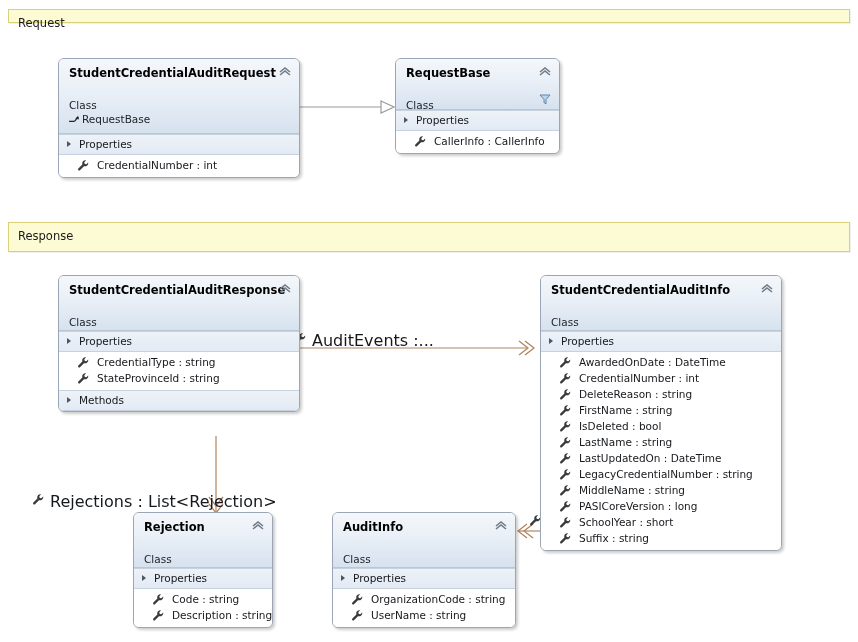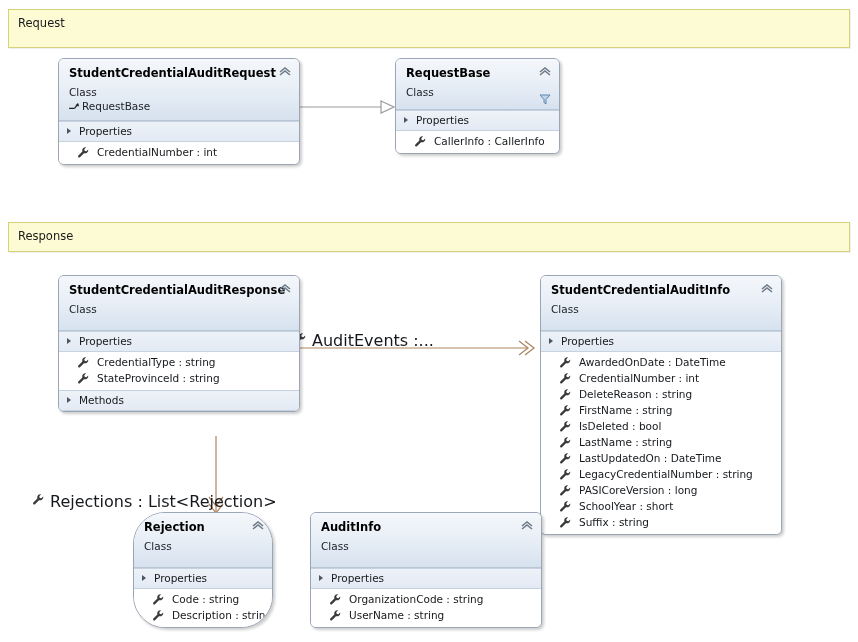--- a/index.html
+++ b/index.html
@@ -50,21 +50,21 @@
     font-size: 11.5px;
     font-weight: bold;
     color: #000000;
     line-height: 14px;
     white-space: nowrap;
   }
   .cls-stereotype {
     font-size: 10.5px;
     color: #20242a;
     line-height: 14px;
-    margin-top: 5px;
+    margin-top: 18px;
   }
   .cls-base {
     font-size: 10.5px;
     color: #20242a;
     line-height: 15px;
     margin-top: 0px;
     padding-left: 13px;
     position: relative;
     white-space: nowrap;
   }
@@ -124,21 +124,21 @@
     color: #15181c;
     white-space: nowrap;
   }
   .edge-label .mi { position: absolute; left: -18px; top: 1px; width: 13px; height: 13px; }
 </style>
 </head>
 <body>
 
 <div id="canvas">
 
-  <div class="band" style="left:8px; top:9px; width:842px; height:39px;">
+  <div class="band" style="left:8px; top:9px; width:842px; height:14px;">
     <span class="band-label">Request</span>
   </div>
 
   <div class="band" style="left:8px; top:222px; width:842px; height:30px;">
     <span class="band-label">Response</span>
   </div>
 
   <svg class="conn" style="left:0; top:0; width:858px; height:642px;" viewBox="0 0 858 642">
 
     <line x1="300" y1="107" x2="381" y2="107" stroke="#9a9a9a" stroke-width="1.2"></line>
@@ -301,31 +301,34 @@
             <path d="M11.2 1.6a4 4 0 0 0-4.6 5.2L1.7 11.7a1.4 1.4 0 0 0 2 2l4.9-4.9a4 4 0 0 0 5.2-4.6l-2.3 2.3-2-.5-.5-2z" fill="#3a3a3a"></path>
           </svg><span>LastName : string</span></div>
         <div class="member"><svg class="mi" viewBox="0 0 16 16">
             <path d="M11.2 1.6a4 4 0 0 0-4.6 5.2L1.7 11.7a1.4 1.4 0 0 0 2 2l4.9-4.9a4 4 0 0 0 5.2-4.6l-2.3 2.3-2-.5-.5-2z" fill="#3a3a3a"></path>
           </svg><span>LastUpdatedOn : DateTime</span></div>
         <div class="member"><svg class="mi" viewBox="0 0 16 16">
             <path d="M11.2 1.6a4 4 0 0 0-4.6 5.2L1.7 11.7a1.4 1.4 0 0 0 2 2l4.9-4.9a4 4 0 0 0 5.2-4.6l-2.3 2.3-2-.5-.5-2z" fill="#3a3a3a"></path>
           </svg><span>LegacyCredentialNumber : string</span></div>
         <div class="member"><svg class="mi" viewBox="0 0 16 16">
             <path d="M11.2 1.6a4 4 0 0 0-4.6 5.2L1.7 11.7a1.4 1.4 0 0 0 2 2l4.9-4.9a4 4 0 0 0 5.2-4.6l-2.3 2.3-2-.5-.5-2z" fill="#3a3a3a"></path>
+          </svg><span>MiddleName : string</span></div>
+        <div class="member"><svg class="mi" viewBox="0 0 16 16">
+            <path d="M11.2 1.6a4 4 0 0 0-4.6 5.2L1.7 11.7a1.4 1.4 0 0 0 2 2l4.9-4.9a4 4 0 0 0 5.2-4.6l-2.3 2.3-2-.5-.5-2z" fill="#3a3a3a"></path>
           </svg><span>PASICoreVersion : long</span></div>
         <div class="member"><svg class="mi" viewBox="0 0 16 16">
             <path d="M11.2 1.6a4 4 0 0 0-4.6 5.2L1.7 11.7a1.4 1.4 0 0 0 2 2l4.9-4.9a4 4 0 0 0 5.2-4.6l-2.3 2.3-2-.5-.5-2z" fill="#3a3a3a"></path>
           </svg><span>SchoolYear : short</span></div>
         <div class="member"><svg class="mi" viewBox="0 0 16 16">
             <path d="M11.2 1.6a4 4 0 0 0-4.6 5.2L1.7 11.7a1.4 1.4 0 0 0 2 2l4.9-4.9a4 4 0 0 0 5.2-4.6l-2.3 2.3-2-.5-.5-2z" fill="#3a3a3a"></path>
           </svg><span>Suffix : string</span></div>
       </div>
   </div>
 
-  <div class="cls" style="left:133px; top:512px; width:140px;border-radius:32px;">
+  <div class="cls" style="left:133px; top:512px; width:140px;">
     <div class="cls-header" style="height:55px;">
       <div class="cls-name">Rejection</div>
       <div class="cls-stereotype">Class</div>
       <svg class="collapse-chevron" viewBox="0 0 12 9">
         <polyline points="1,5 6,1 11,5" fill="none" stroke="#6f7b88" stroke-width="1.6"></polyline>
         <polyline points="1,8 6,4 11,8" fill="none" stroke="#6f7b88" stroke-width="1.6"></polyline>
       </svg>
     </div>
     <div class="comp-title">
       <span class="tri"></span>
@@ -340,21 +343,21 @@
       </div>
       <div class="member">
         <svg class="mi" viewBox="0 0 16 16">
           <path d="M11.2 1.6a4 4 0 0 0-4.6 5.2L1.7 11.7a1.4 1.4 0 0 0 2 2l4.9-4.9a4 4 0 0 0 5.2-4.6l-2.3 2.3-2-.5-.5-2z" fill="#3a3a3a"></path>
         </svg>
         <span>Description : string</span>
       </div>
     </div>
   </div>
 
-  <div class="cls" style="left:310px; top:512px; width:232px;">
+  <div class="cls" style="left:332px; top:512px; width:184px;">
     <div class="cls-header" style="height:55px;">
       <div class="cls-name">AuditInfo</div>
       <div class="cls-stereotype">Class</div>
       <svg class="collapse-chevron" viewBox="0 0 12 9">
         <polyline points="1,5 6,1 11,5" fill="none" stroke="#6f7b88" stroke-width="1.6"></polyline>
         <polyline points="1,8 6,4 11,8" fill="none" stroke="#6f7b88" stroke-width="1.6"></polyline>
       </svg>
     </div>
     <div class="comp-title">
       <span class="tri"></span>

